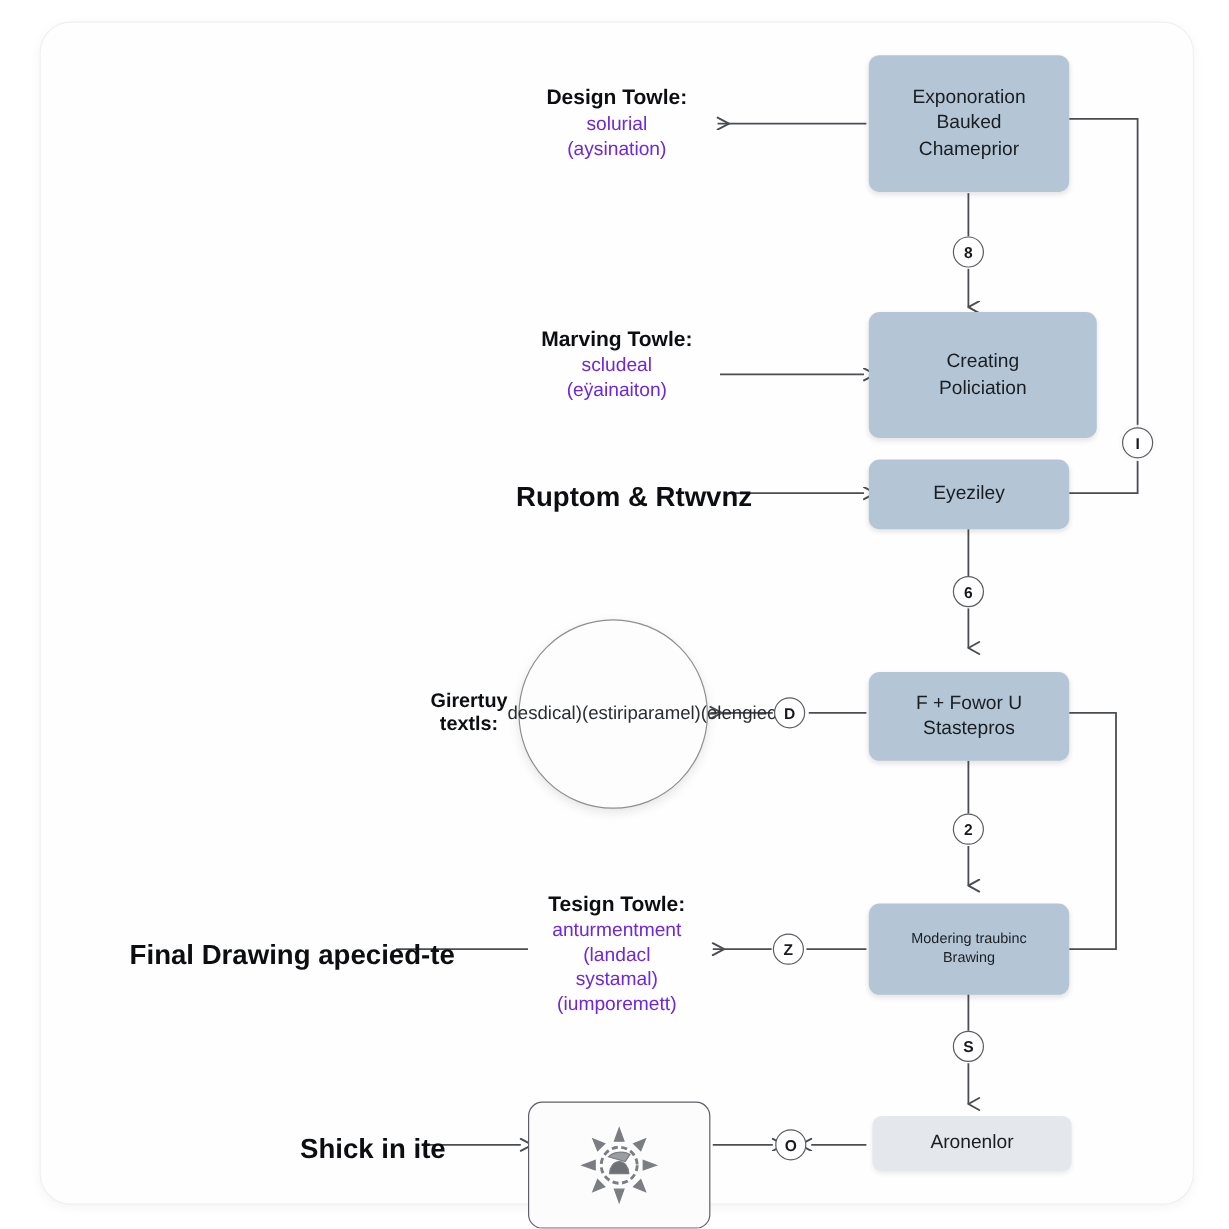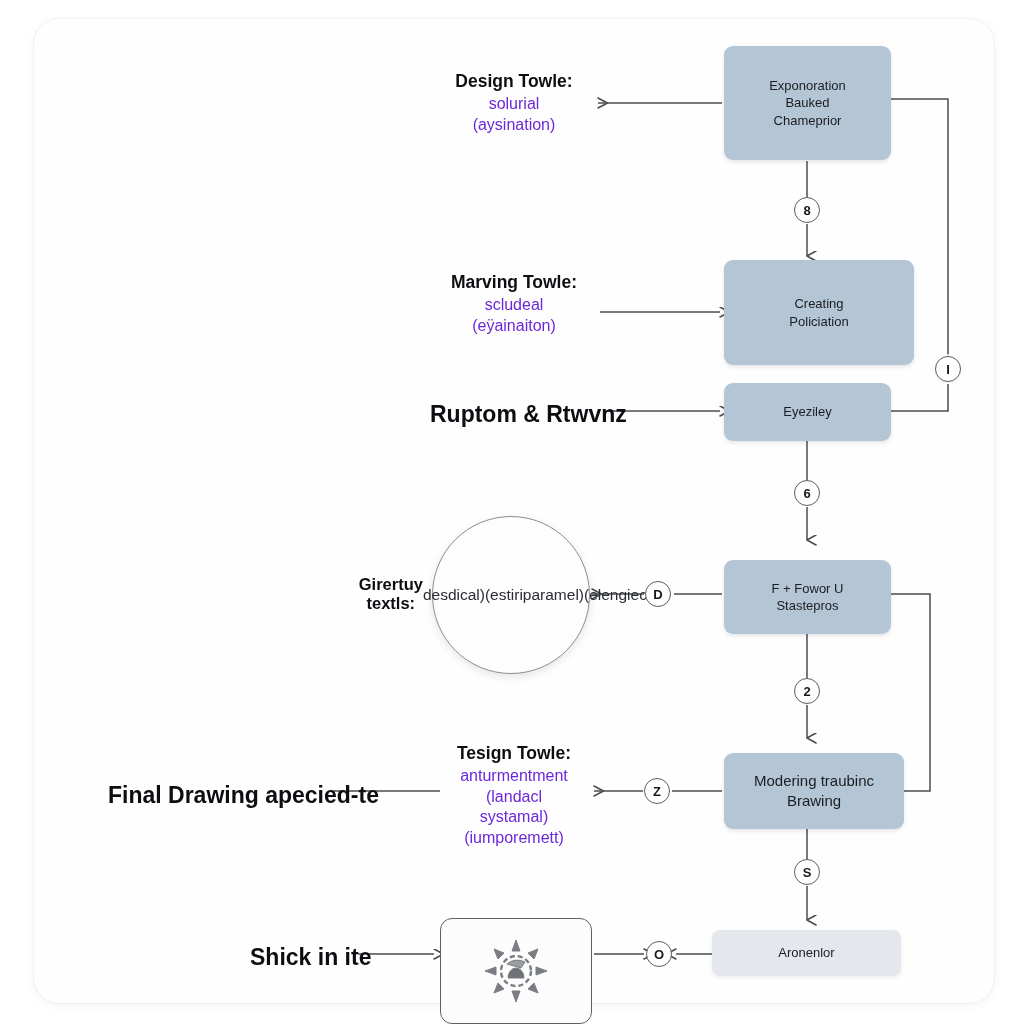--- a/index.html
+++ b/index.html
@@ -39,21 +39,21 @@
   .pbox {
     position: absolute;
     background: #b4c6d6;
     border-radius: 9px;
     box-shadow: 0 2px 4px rgba(0,0,0,0.10);
     display: flex;
     align-items: center;
     justify-content: center;
     text-align: center;
     color: #1a1d22;
-    font-size: 13px;
+    font-size: 16px;
     line-height: 1.32;
     padding: 4px 8px;
     box-sizing: border-box;
     white-space: pre-line;
   }
   .pbox.light {
     background: #e4e8ec;
     box-shadow: 0 2px 4px rgba(0,0,0,0.07);
     border-radius: 8px;
   }
@@ -211,24 +211,24 @@
 Chameprior</div>
 
   <div class="pbox" style="left:724px; top:260px; width:190px; height:105px;">Creating
 Policiation</div>
 
   <div class="pbox" style="left:724px; top:383px; width:167px; height:58px;">Eyeziley</div>
 
   <div class="pbox" style="left:724px; top:560px; width:167px; height:74px;">F + Fowor U
 Stastepros</div>
 
-  <div class="pbox" style="left:724px; top:753px; width:180px; height:76px; font-size:15px;">Modering traubinc
+  <div class="pbox" style="left:724px; top:753px; width:167px; height:76px; font-size:12px;">Modering traubinc
 Brawing</div>
 
-  <div class="pbox light" style="left:712px; top:930px; width:189px; height:46px;">Aronenlor</div>
+  <div class="pbox light" style="left:727px; top:930px; width:166px; height:46px;">Aronenlor</div>
 
   <div class="circle-node" style="left:432px; top:516px; width:158px; height:158px;">
     <span class="ctext hd">Girertuy textls:</span>
     <span class="ctext sub">desdical)</span>
     <span class="ctext sub">(estiriparamel)</span>
     <span class="ctext sub">(elengiecls)</span>
   </div>
 
   <div class="icon-box" style="left:440px; top:918px; width:152px; height:106px;">
     <svg width="74" height="74" viewBox="0 0 74 74">

